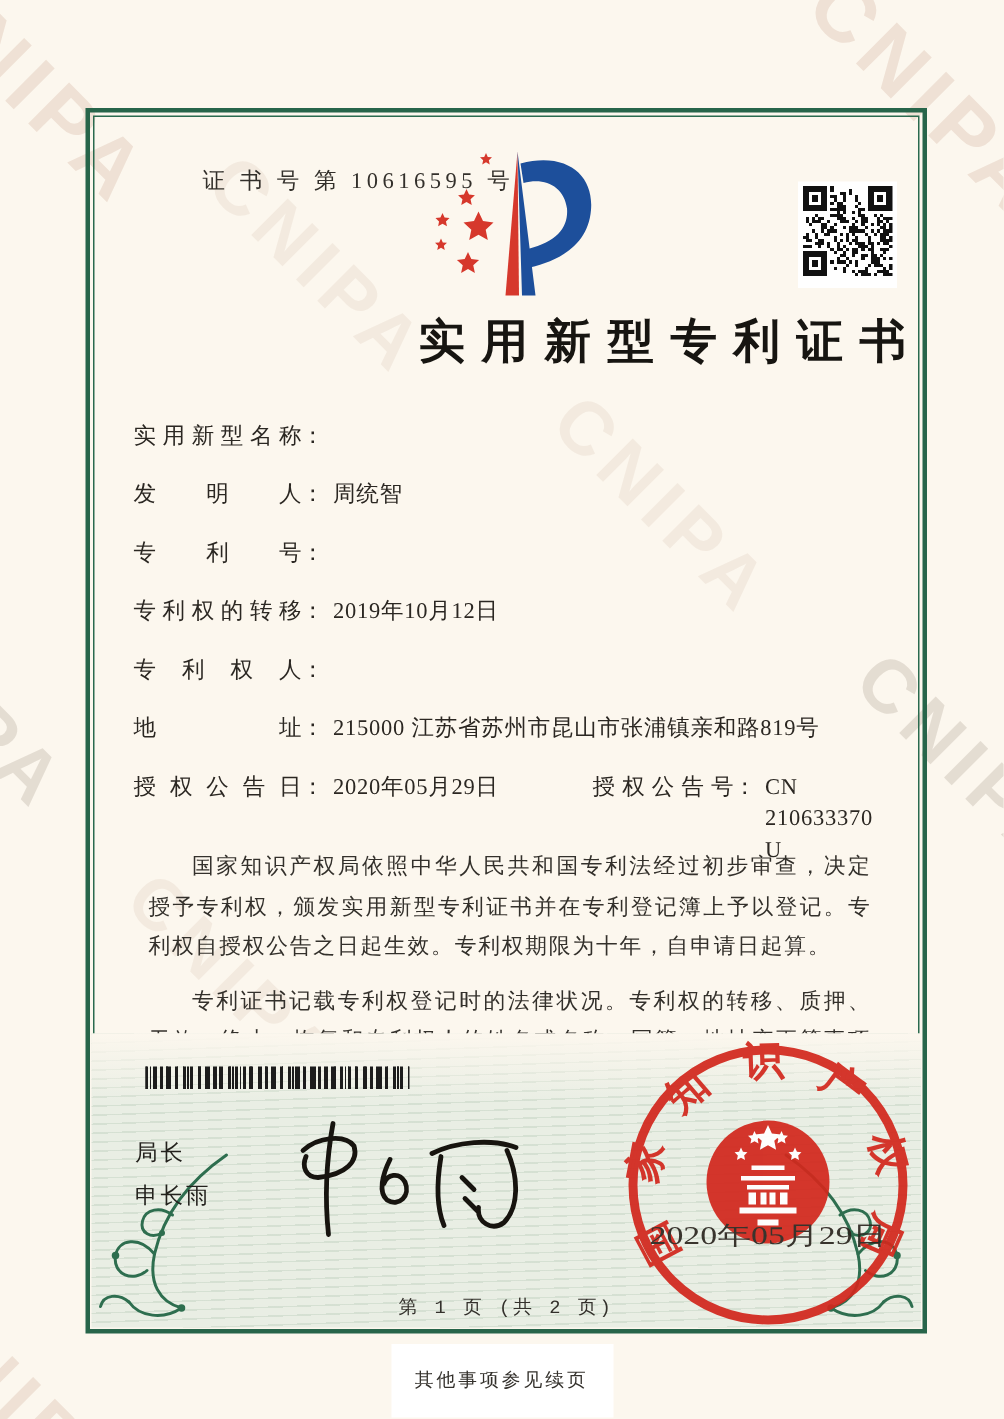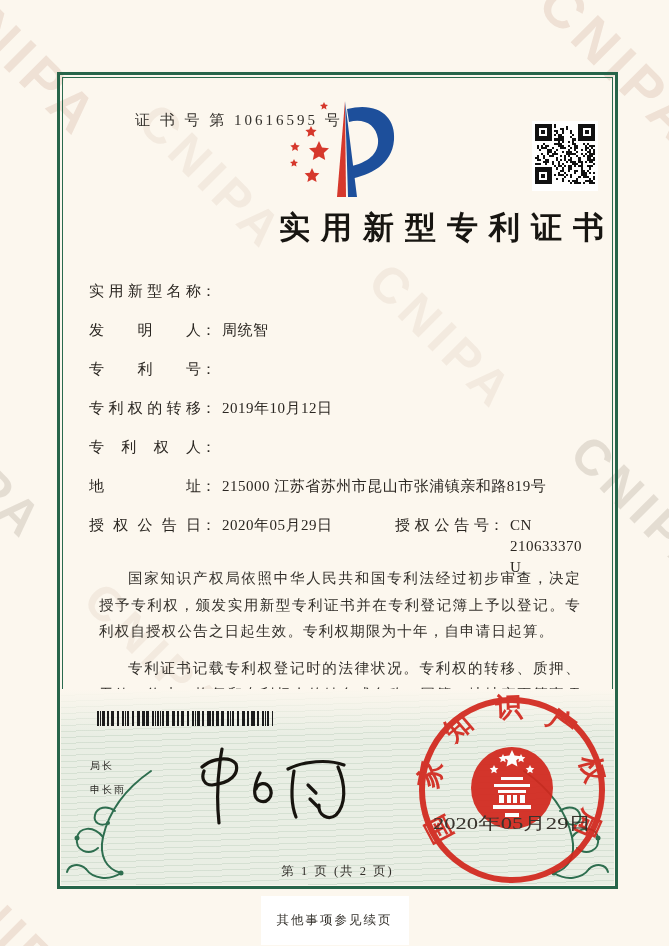--- a/index.html
+++ b/index.html
@@ -64,26 +64,26 @@
   .ornament.right{right:2px;transform:scaleX(-1);}
   
   .barcode{
     position:absolute;left:37px;top:121px;width:176px;height:15px;z-index:3;
     background:
       repeating-linear-gradient(90deg,#1c1c1c 0 2px,rgba(0,0,0,0) 2px 5px),
       repeating-linear-gradient(90deg,#1c1c1c 0 1px,rgba(0,0,0,0) 1px 7px),
       repeating-linear-gradient(90deg,rgba(0,0,0,0) 0 3px,#1c1c1c 3px 4px,rgba(0,0,0,0) 4px 11px);
   }
   .bureau{position:absolute;left:30px;top:684px;z-index:3;
-    font-family:"Liberation Sans","DejaVu Sans",sans-serif;font-size:10px;color:#23211d;}
+    font-family:"Liberation Sans","DejaVu Sans",sans-serif;font-size:15px;color:#23211d;}
   .bureau div{margin-bottom:10px;letter-spacing:2px;}
   .signature{position:absolute;left:128px;top:668px;z-index:3;}
   .seal{position:absolute;left:355px;top:618px;z-index:4;opacity:.93;}
   .page-indicator{position:absolute;left:0;width:100%;top:788px;text-align:center;
-    font-size:12.5px;letter-spacing:2px;color:#33302b;z-index:3;}
+    font-size:12.5px;letter-spacing:2px;color:#33302b;z-index:3;font-family:Liberation Mono, monospace;}
   .continuation{
     position:absolute;left:50%;transform:translateX(-50%);top:896px;
     background:#ffffff;padding:16px 16px;font-size:12.5px;letter-spacing:2px;color:#33302b;
   }
 </style>
 </head>
 <body>
 
 <div class="wm wm-pink" style="left:-28px;top:-38px;font-size:56px;">CNIPA</div>
 <div class="wm wm-pink" style="left:572px;top:-30px;font-size:56px;">CNIPA</div>

